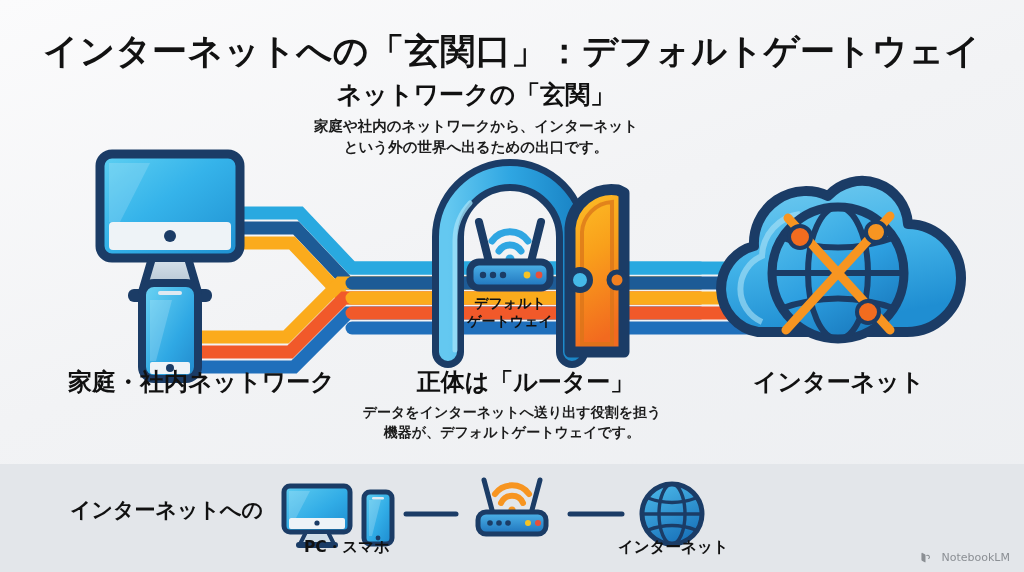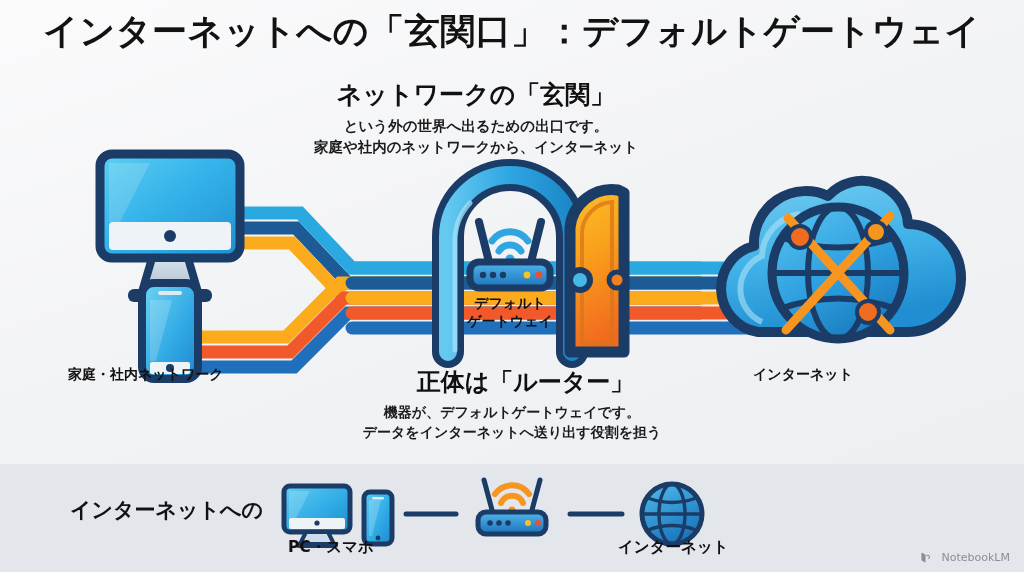--- a/index.html
+++ b/index.html
@@ -13,21 +13,21 @@
   #stage {
     position: relative;
     width: 1024px;
     height: 572px;
     overflow: hidden;
     background: linear-gradient(160deg, #fbfbfc 0%, #f2f3f5 45%, #eceef1 100%);
   }
   
   .title {
     position: absolute;
-    top: 8px;
+    top: 28px;
     left: 0;
     width: 1024px;
     text-align: center;
     font-size: 35px;
     font-weight: 700;
     letter-spacing: 0.5px;
     color: #121212;
     white-space: nowrap;
   }
   
@@ -69,21 +69,21 @@
   .midline .m-sub {
     margin-top: 5px;
     font-size: 14px;
     font-weight: 700;
     color: #1c1c1c;
     line-height: 1.45;
   }
   
   .caption {
     position: absolute;
-    font-size: 14px;
+    font-size: 24px;
     font-weight: 700;
     color: #111111;
     white-space: nowrap;
   }
   #cap-home  { left: 68px;  top: 366px; }
   #cap-inet  { left: 753px; top: 366px; }
 
   
   #scene {
     position: absolute;
@@ -110,21 +110,21 @@
   }
   .flow-label {
     position: absolute;
     top: 537px;
     font-size: 15.5px;
     font-weight: 700;
     color: #111111;
     white-space: nowrap;
     text-align: center;
   }
-  #flow-lbl-0 { left: 288px; text-align: center; }
+  #flow-lbl-0 { left: 304px; text-align: center; }
   #flow-lbl-1 { left: 443px; }
   #flow-lbl-2 { left: 618px; }
 
   
   .watermark {
     position: absolute;
     right: 14px;
     bottom: 8px;
     display: flex;
     align-items: center;
@@ -139,22 +139,22 @@
 </head>
 <body>
 
 <div id="stage">
 
   <div class="title">インターネットへの「玄関口」：デフォルトゲートウェイ</div>
 
   <div class="headline">
     <div class="h-main">ネットワークの「玄関」</div>
     <div class="h-sub">
+      <div>家庭や社内のネットワークから、インターネット</div>
       <div>という外の世界へ出るための出口です。</div>
-      <div>家庭や社内のネットワークから、インターネット</div>
     </div>
   </div>
 
   <svg id="scene" width="1024" height="470" viewBox="0 0 1024 470">
     <defs>
       <linearGradient id="gScreen" x1="0" y1="0" x2="1" y2="1">
         <stop offset="0%" stop-color="#5ed0f2"></stop>
         <stop offset="45%" stop-color="#35b3ea"></stop>
         <stop offset="100%" stop-color="#1e8fd0"></stop>
       </linearGradient>
@@ -306,22 +306,22 @@
       <circle cx="868" cy="312" r="11" fill="#f26c1f" stroke="#1b3c66" stroke-width="4"></circle>
     </g>
   </svg>
 
   <div class="caption" id="cap-home">家庭・社内ネットワーク</div>
   <div class="caption" id="cap-inet">インターネット</div>
 
   <div class="midline">
     <div class="m-main">正体は「ルーター」</div>
     <div class="m-sub">
+      <div>データをインターネットへ送り出す役割を担う</div>
       <div>機器が、デフォルトゲートウェイです。</div>
-      <div>データをインターネットへ送り出す役割を担う</div>
     </div>
   </div>
 
   <div class="bottom-band"></div>
   <div class="band-title">インターネットへの</div>
 
   <svg style="position:absolute;left:0;top:464px" width="1024" height="108" viewBox="0 0 1024 108">
     <defs>
       <linearGradient id="gbScreen" x1="0" y1="0" x2="1" y2="1">
         <stop offset="0%" stop-color="#5ecdf1"></stop>

